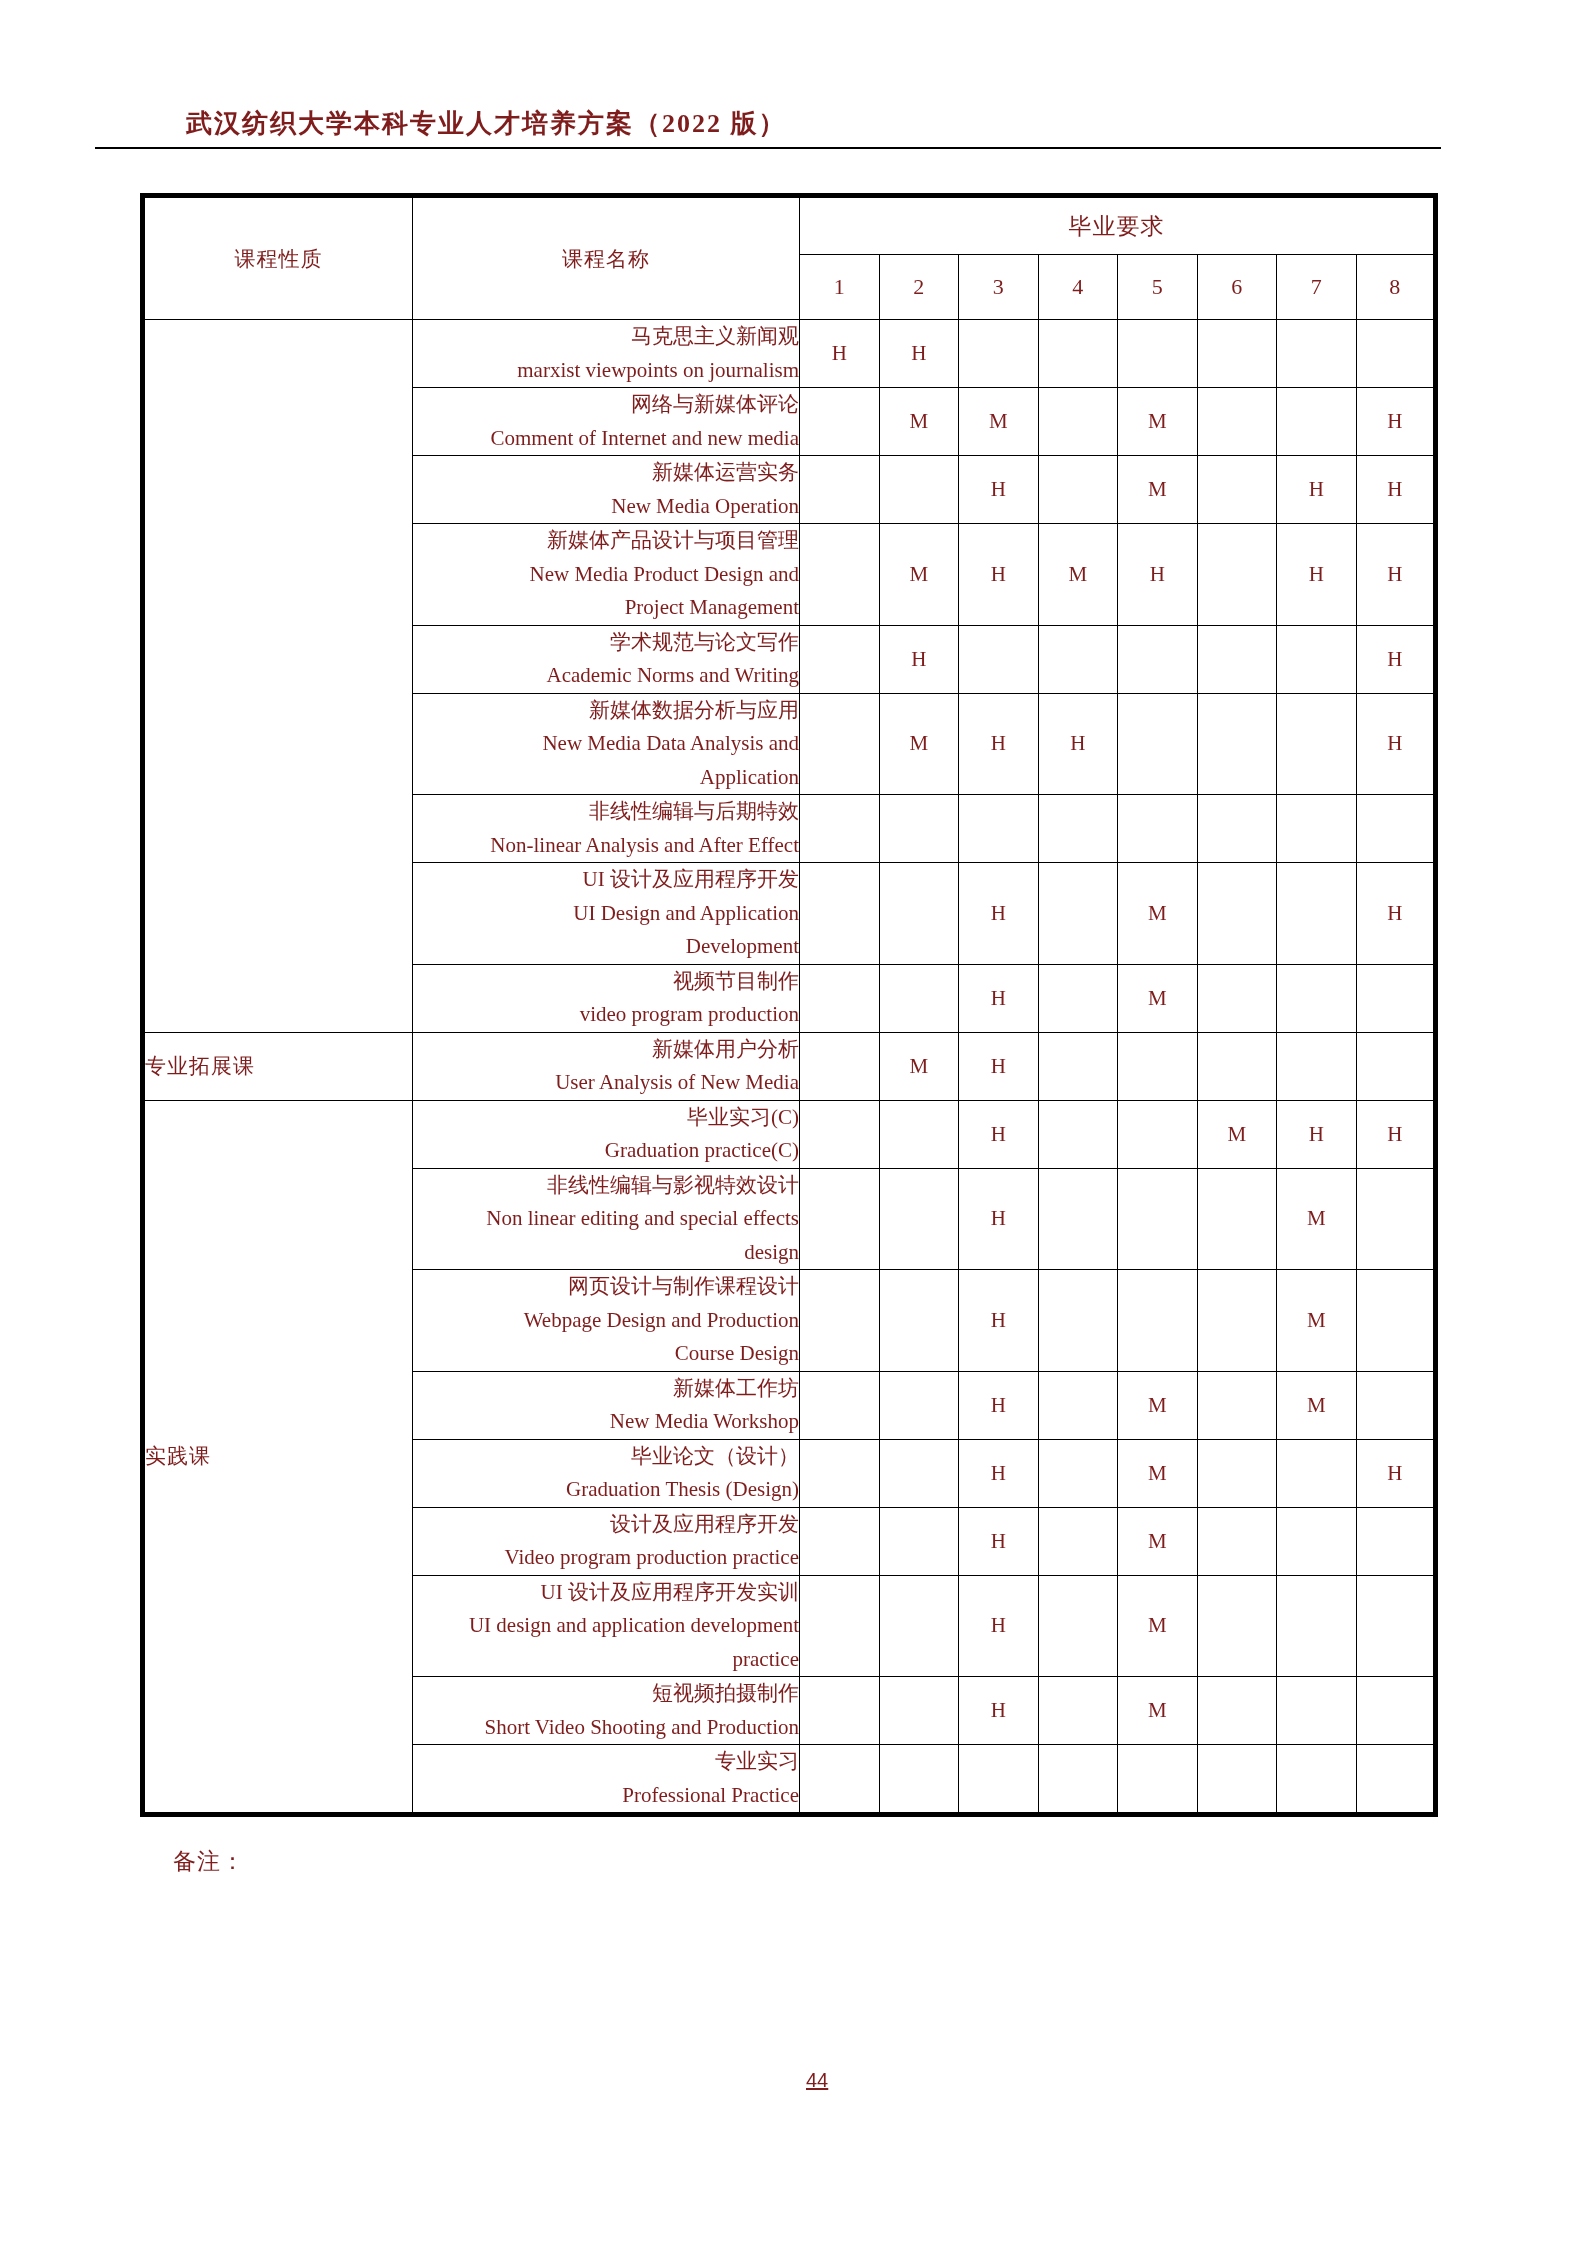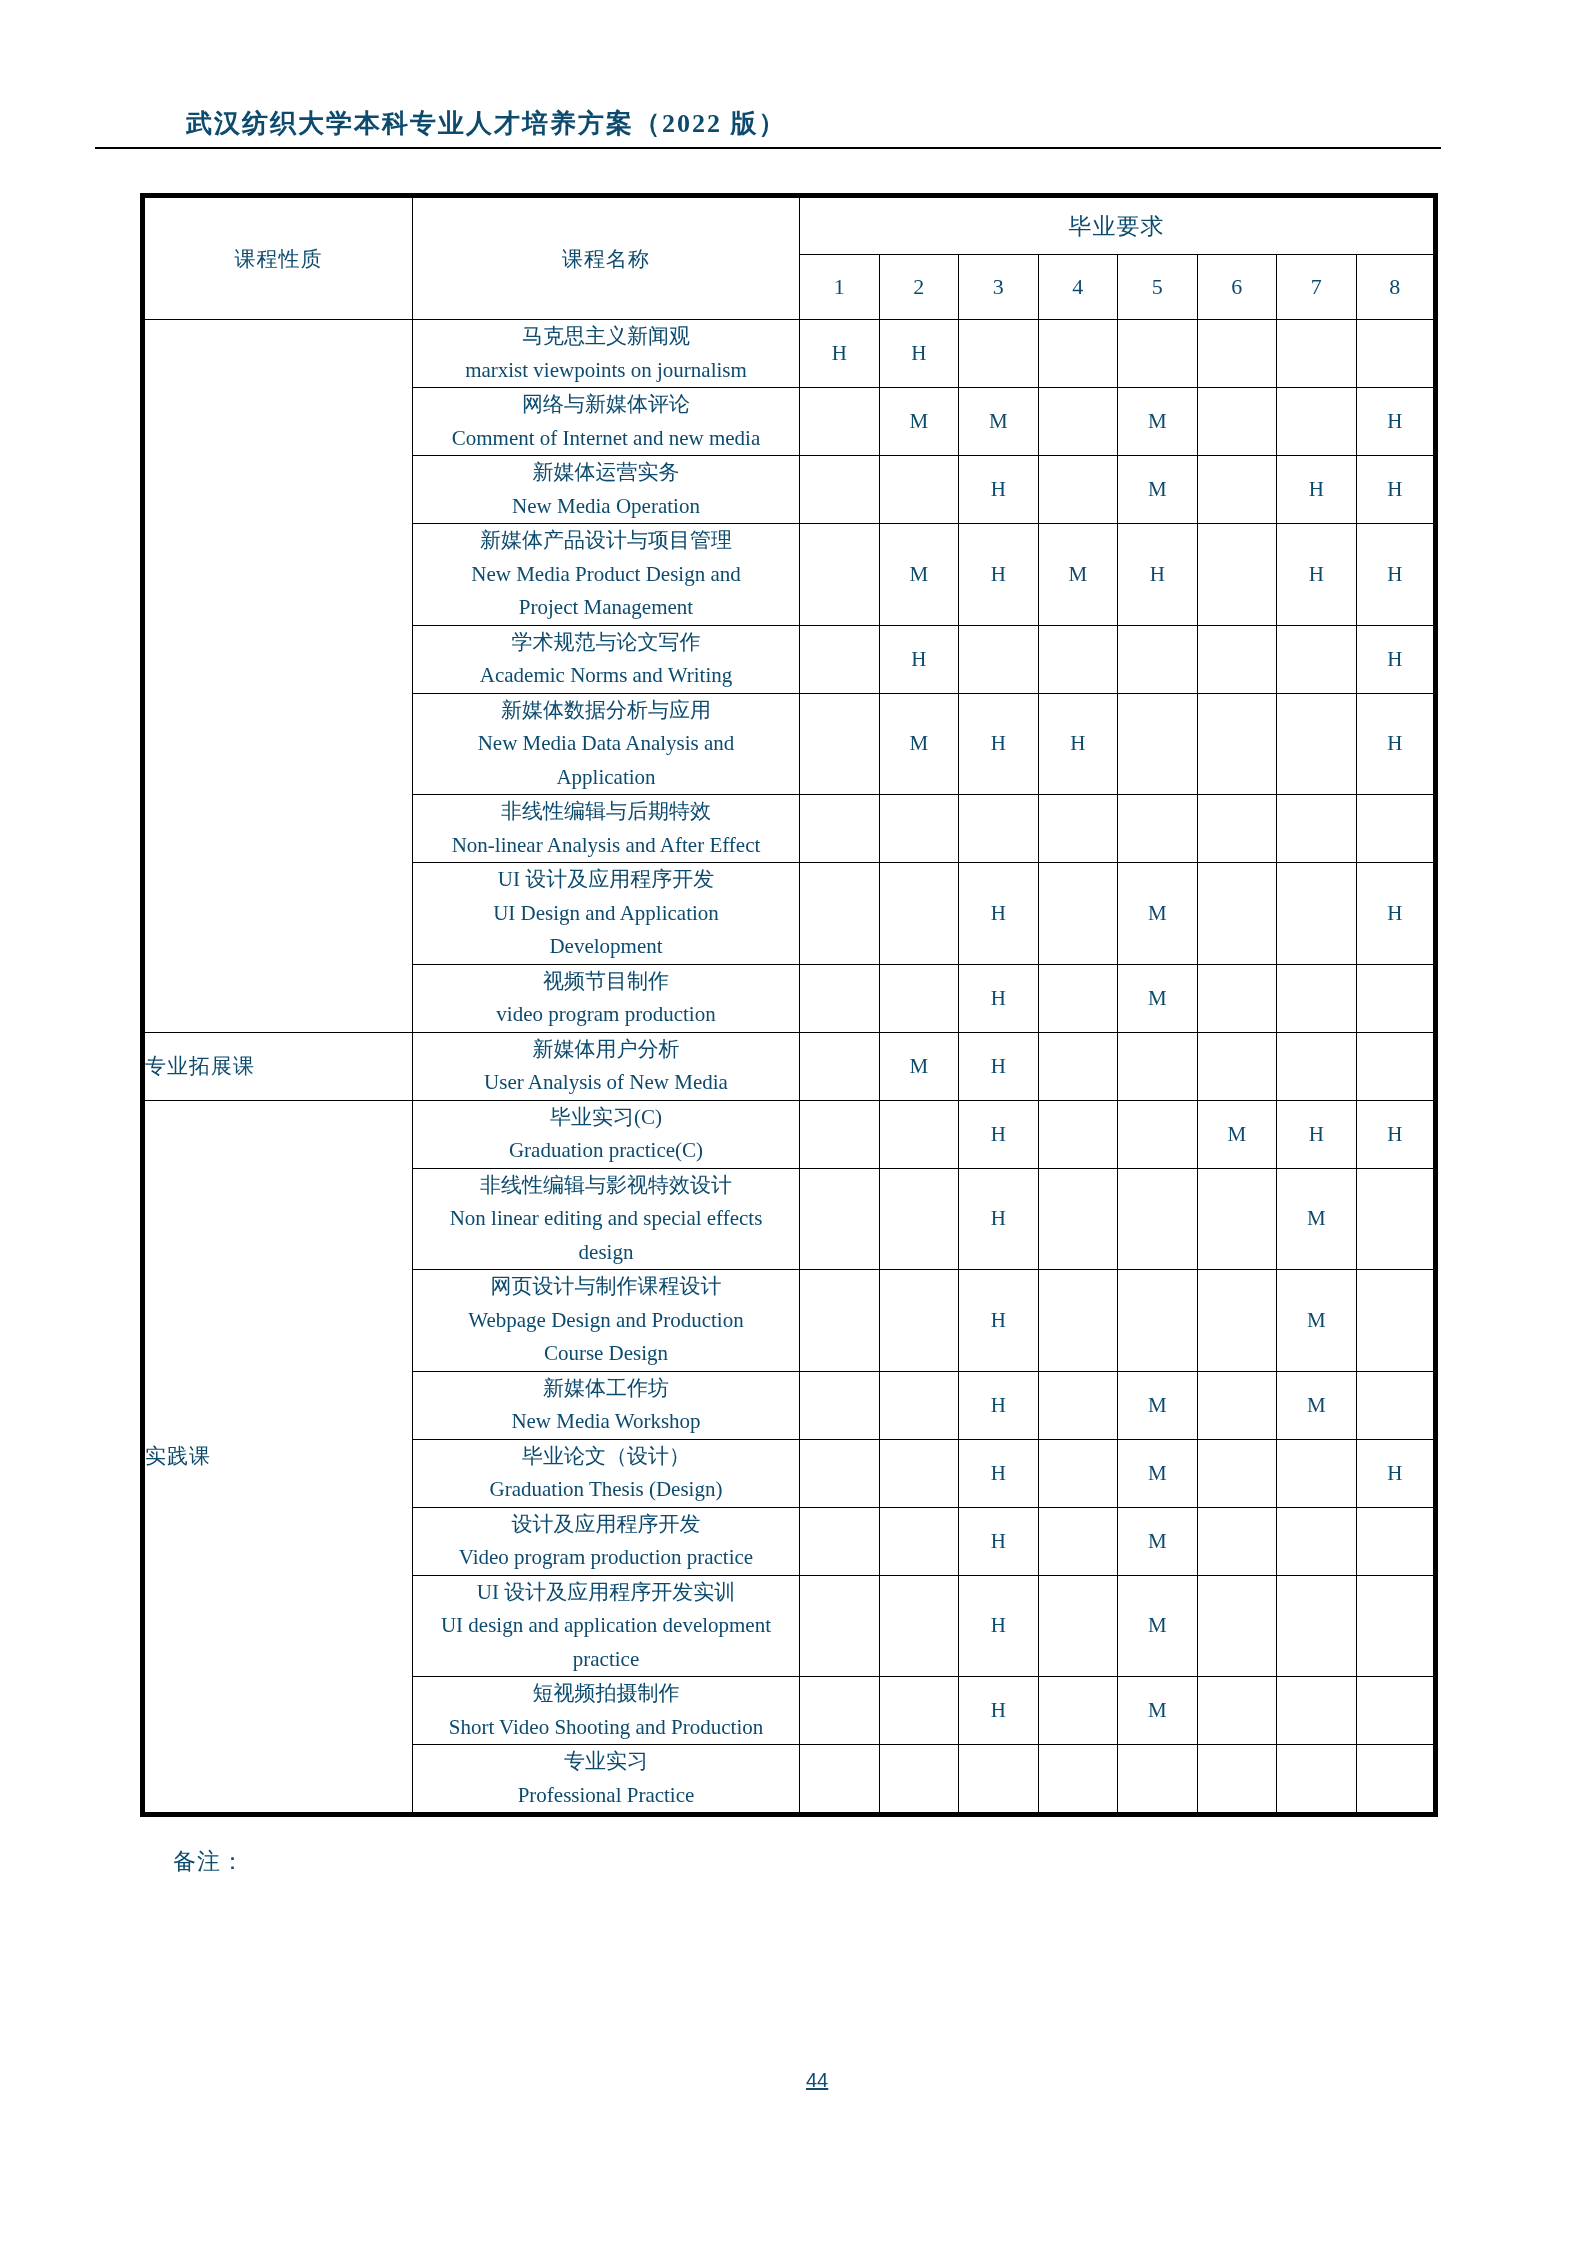--- a/index.html
+++ b/index.html
@@ -1,20 +1,20 @@
 <!DOCTYPE html>
 <html lang="zh"><head>
 <meta charset="utf-8">
 <style>
   html,body { margin:0; padding:0; background:#ffffff; }
   .page {
     position:relative;
     width:1587px; height:2245px;
     background:#ffffff;
-    color:#0c4a6e;
+    color:#7f1d1d;
     font-family:"Liberation Serif","DejaVu Serif",serif;
     overflow:hidden;
   }
   .doc-title {
     position:absolute;
     left:186px; top:106px;
     font-size:26px;
     font-weight:bold;
     letter-spacing:2px;
     white-space:nowrap;
@@ -59,21 +59,21 @@
     text-align:center;
   }
   td.nature-cell {
     font-size:21px;
     text-align:left;
     letter-spacing:1px;
   }
   td.course-cell {
     padding:1px 6px 1px 9px;
     font-size:21px;
-    text-align:center;
+    text-align:right;
     margin-top:36px;
   }
   .course-line {
     line-height:33.5px;
     white-space:nowrap;
   }
   td.mark-cell {
     font-size:21px;
     text-align:center;
   }

